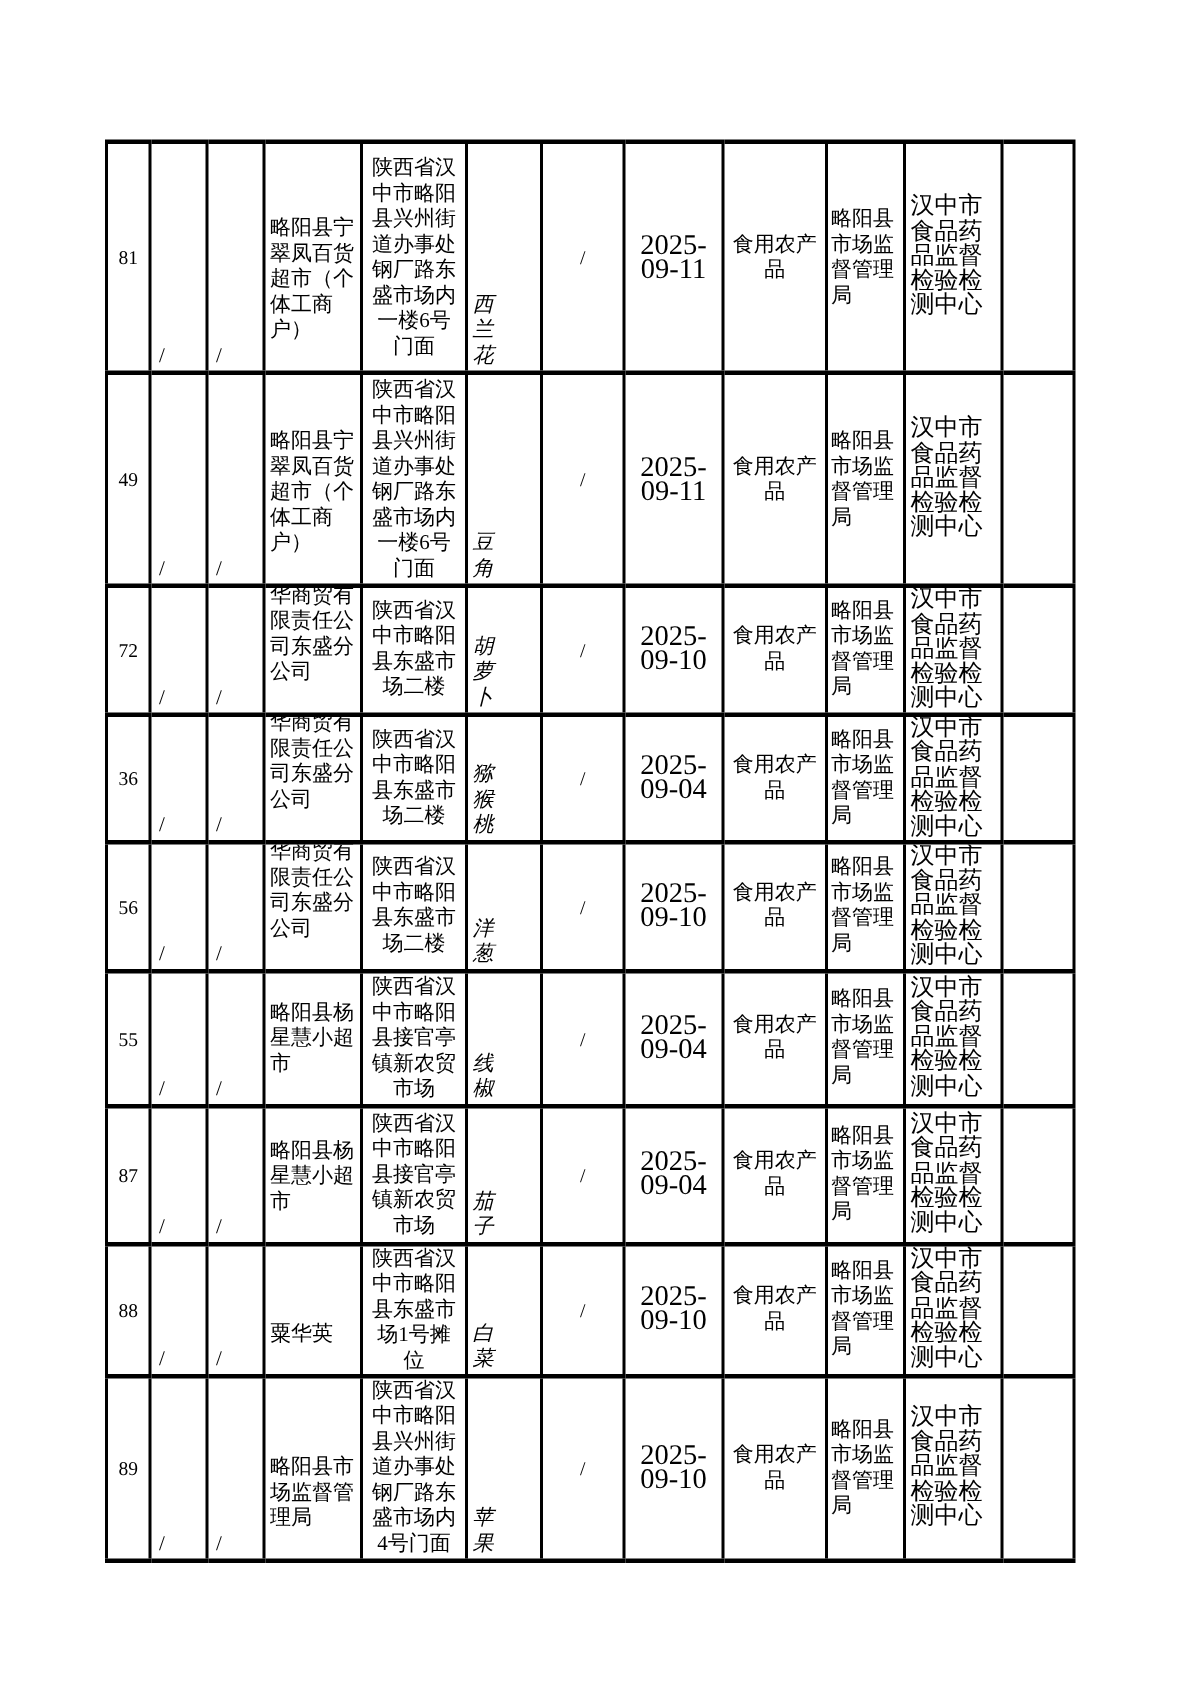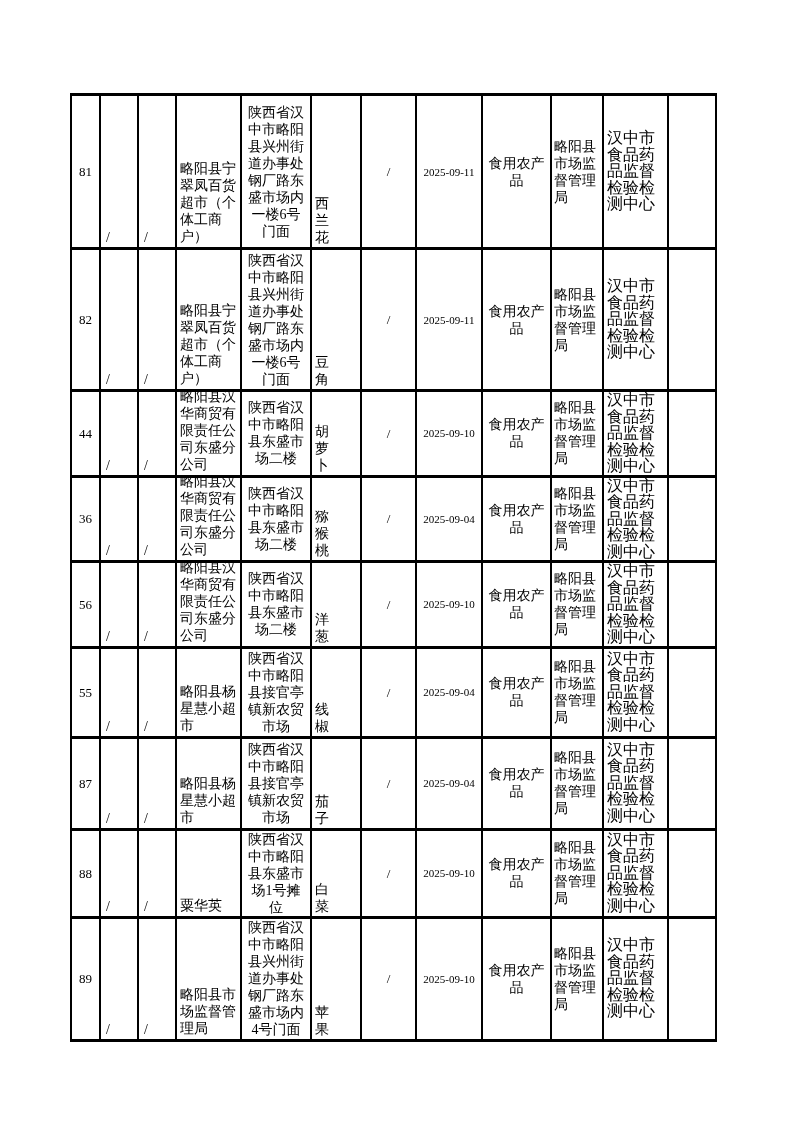--- a/index.html
+++ b/index.html
@@ -47,31 +47,32 @@
 
   td.c-no   { text-align: center; font-size: 13px; }
   td.c-s2, td.c-s3 {
     vertical-align: bottom;
     text-align: left;
     padding: 0 0 1px 5px;
   }
   td.c-company { position: relative; }
   td.c-company .cell-bottom {
     position: absolute;
-    left: 3px; right: 1px; bottom: 2px;
+    left: 3px; right: 1px; bottom: 18px;
     text-align: left;
   }
   td.c-address { text-align: center; padding: 0 4px; }
   td.c-sample  {
     vertical-align: bottom;
     text-align: left;
     padding: 0 20px 1px 3px;
+    font-style: italic;
   }
   td.c-spec { text-align: center; font-size: 13px; }
-  td.c-date { text-align: center; font-size: 11px; line-height: 16px; padding: 0 3px; }
+  td.c-date { text-align: center; font-size: 19px; line-height: 16px; padding: 0 3px; }
   td.c-cat  { text-align: center; padding: 0 2px; }
   td.c-auth { text-align: left; padding: 0 2px; }
   td.c-lab  { text-align: left; padding: 0 3px; font-size: 16px; line-height: 16.5px; }
   td.c-note { }
 </style>
 </head>
 <body>
 
 <div class="page">
   <table class="sampling">
@@ -100,37 +101,37 @@
     <td class="c-address">陕西省汉中市略阳县兴州街道办事处钢厂路东盛市场内一楼6号门面</td>
     <td class="c-sample">西兰花</td>
     <td class="c-spec">/</td>
     <td class="c-date">2025-09-11</td>
     <td class="c-cat">食用农产品</td>
     <td class="c-auth">略阳县市场监督管理局</td>
     <td class="c-lab">汉中市食品药品监督检验检测中心</td>
     <td class="c-note"></td>
   </tr>
         <tr>
-    <td class="c-no">82</td>
+    <td class="c-no">49</td>
     <td class="c-s2">/</td>
     <td class="c-s3">/</td>
     <td class="c-company">
             <div class="cell-bottom">略阳县宁翠凤百货超市（个体工商户）</div>
           </td>
     <td class="c-address">陕西省汉中市略阳县兴州街道办事处钢厂路东盛市场内一楼6号门面</td>
     <td class="c-sample">豆角</td>
     <td class="c-spec">/</td>
     <td class="c-date">2025-09-11</td>
     <td class="c-cat">食用农产品</td>
     <td class="c-auth">略阳县市场监督管理局</td>
     <td class="c-lab">汉中市食品药品监督检验检测中心</td>
     <td class="c-note"></td>
   </tr>
         <tr>
-    <td class="c-no">44</td>
+    <td class="c-no">72</td>
     <td class="c-s2">/</td>
     <td class="c-s3">/</td>
     <td class="c-company">
             <div class="cell-bottom">略阳县汉华商贸有限责任公司东盛分公司</div>
           </td>
     <td class="c-address">陕西省汉中市略阳县东盛市场二楼</td>
     <td class="c-sample">胡萝卜</td>
     <td class="c-spec">/</td>
     <td class="c-date">2025-09-10</td>
     <td class="c-cat">食用农产品</td>

